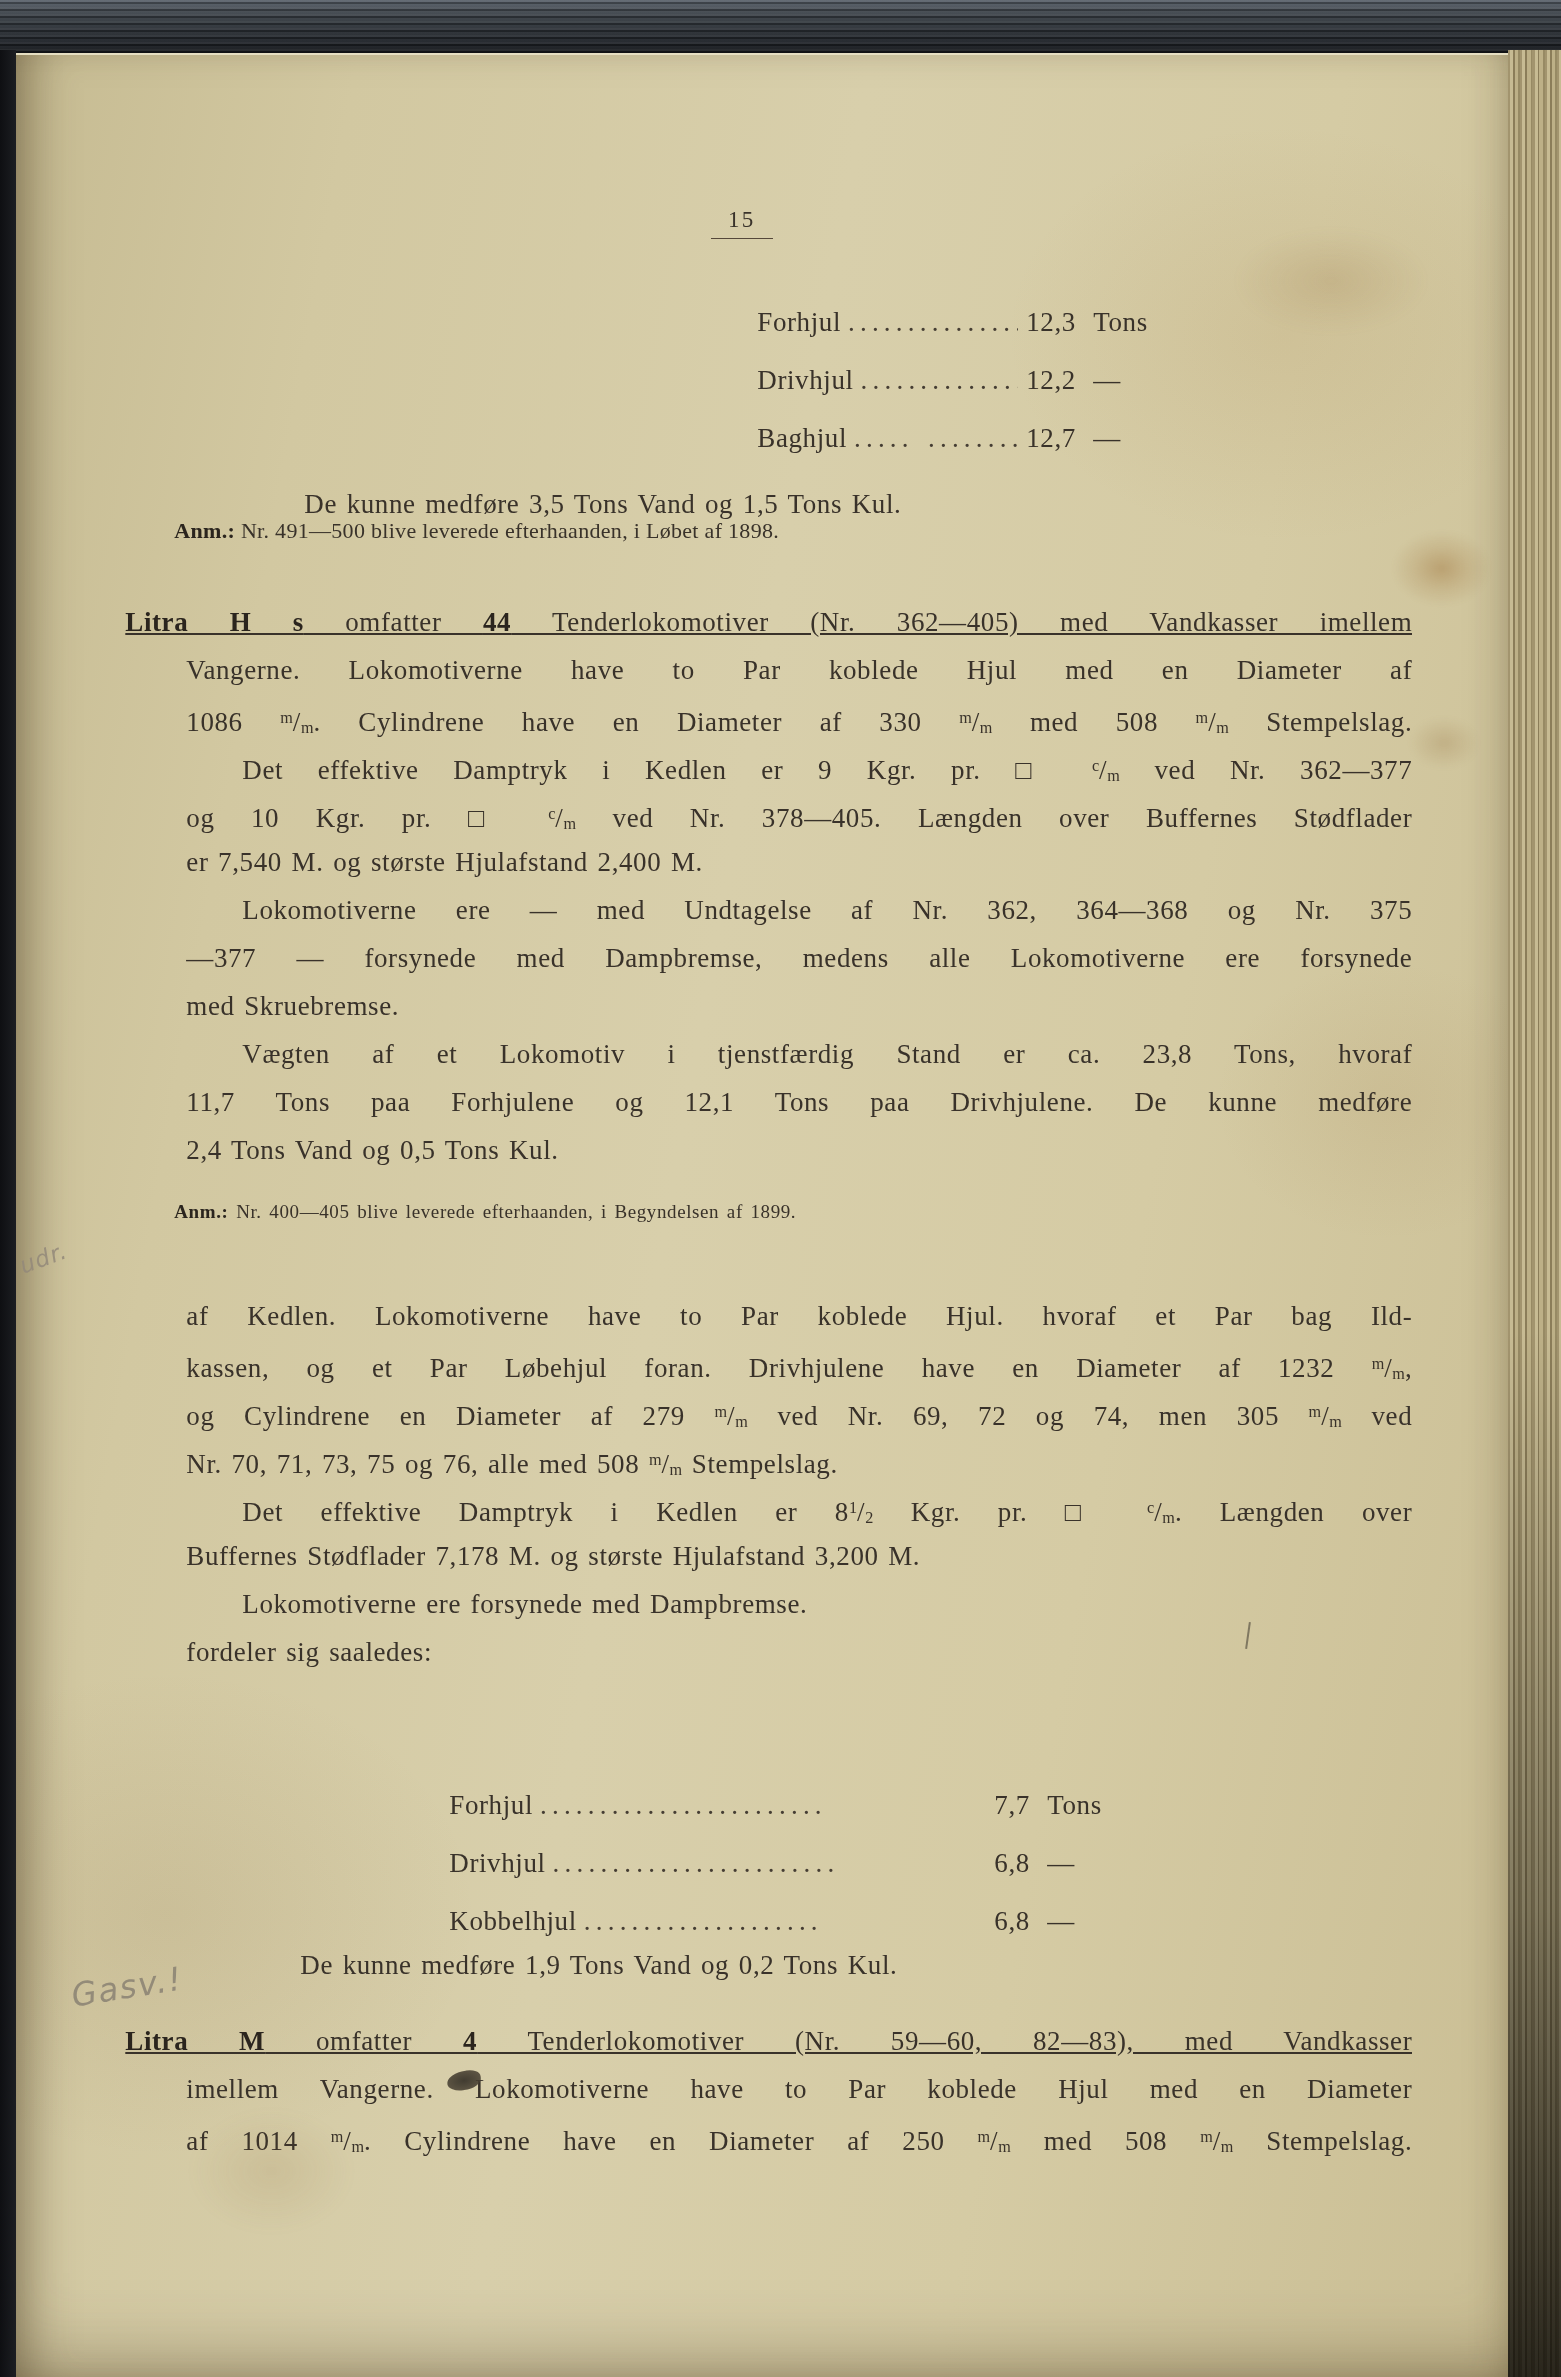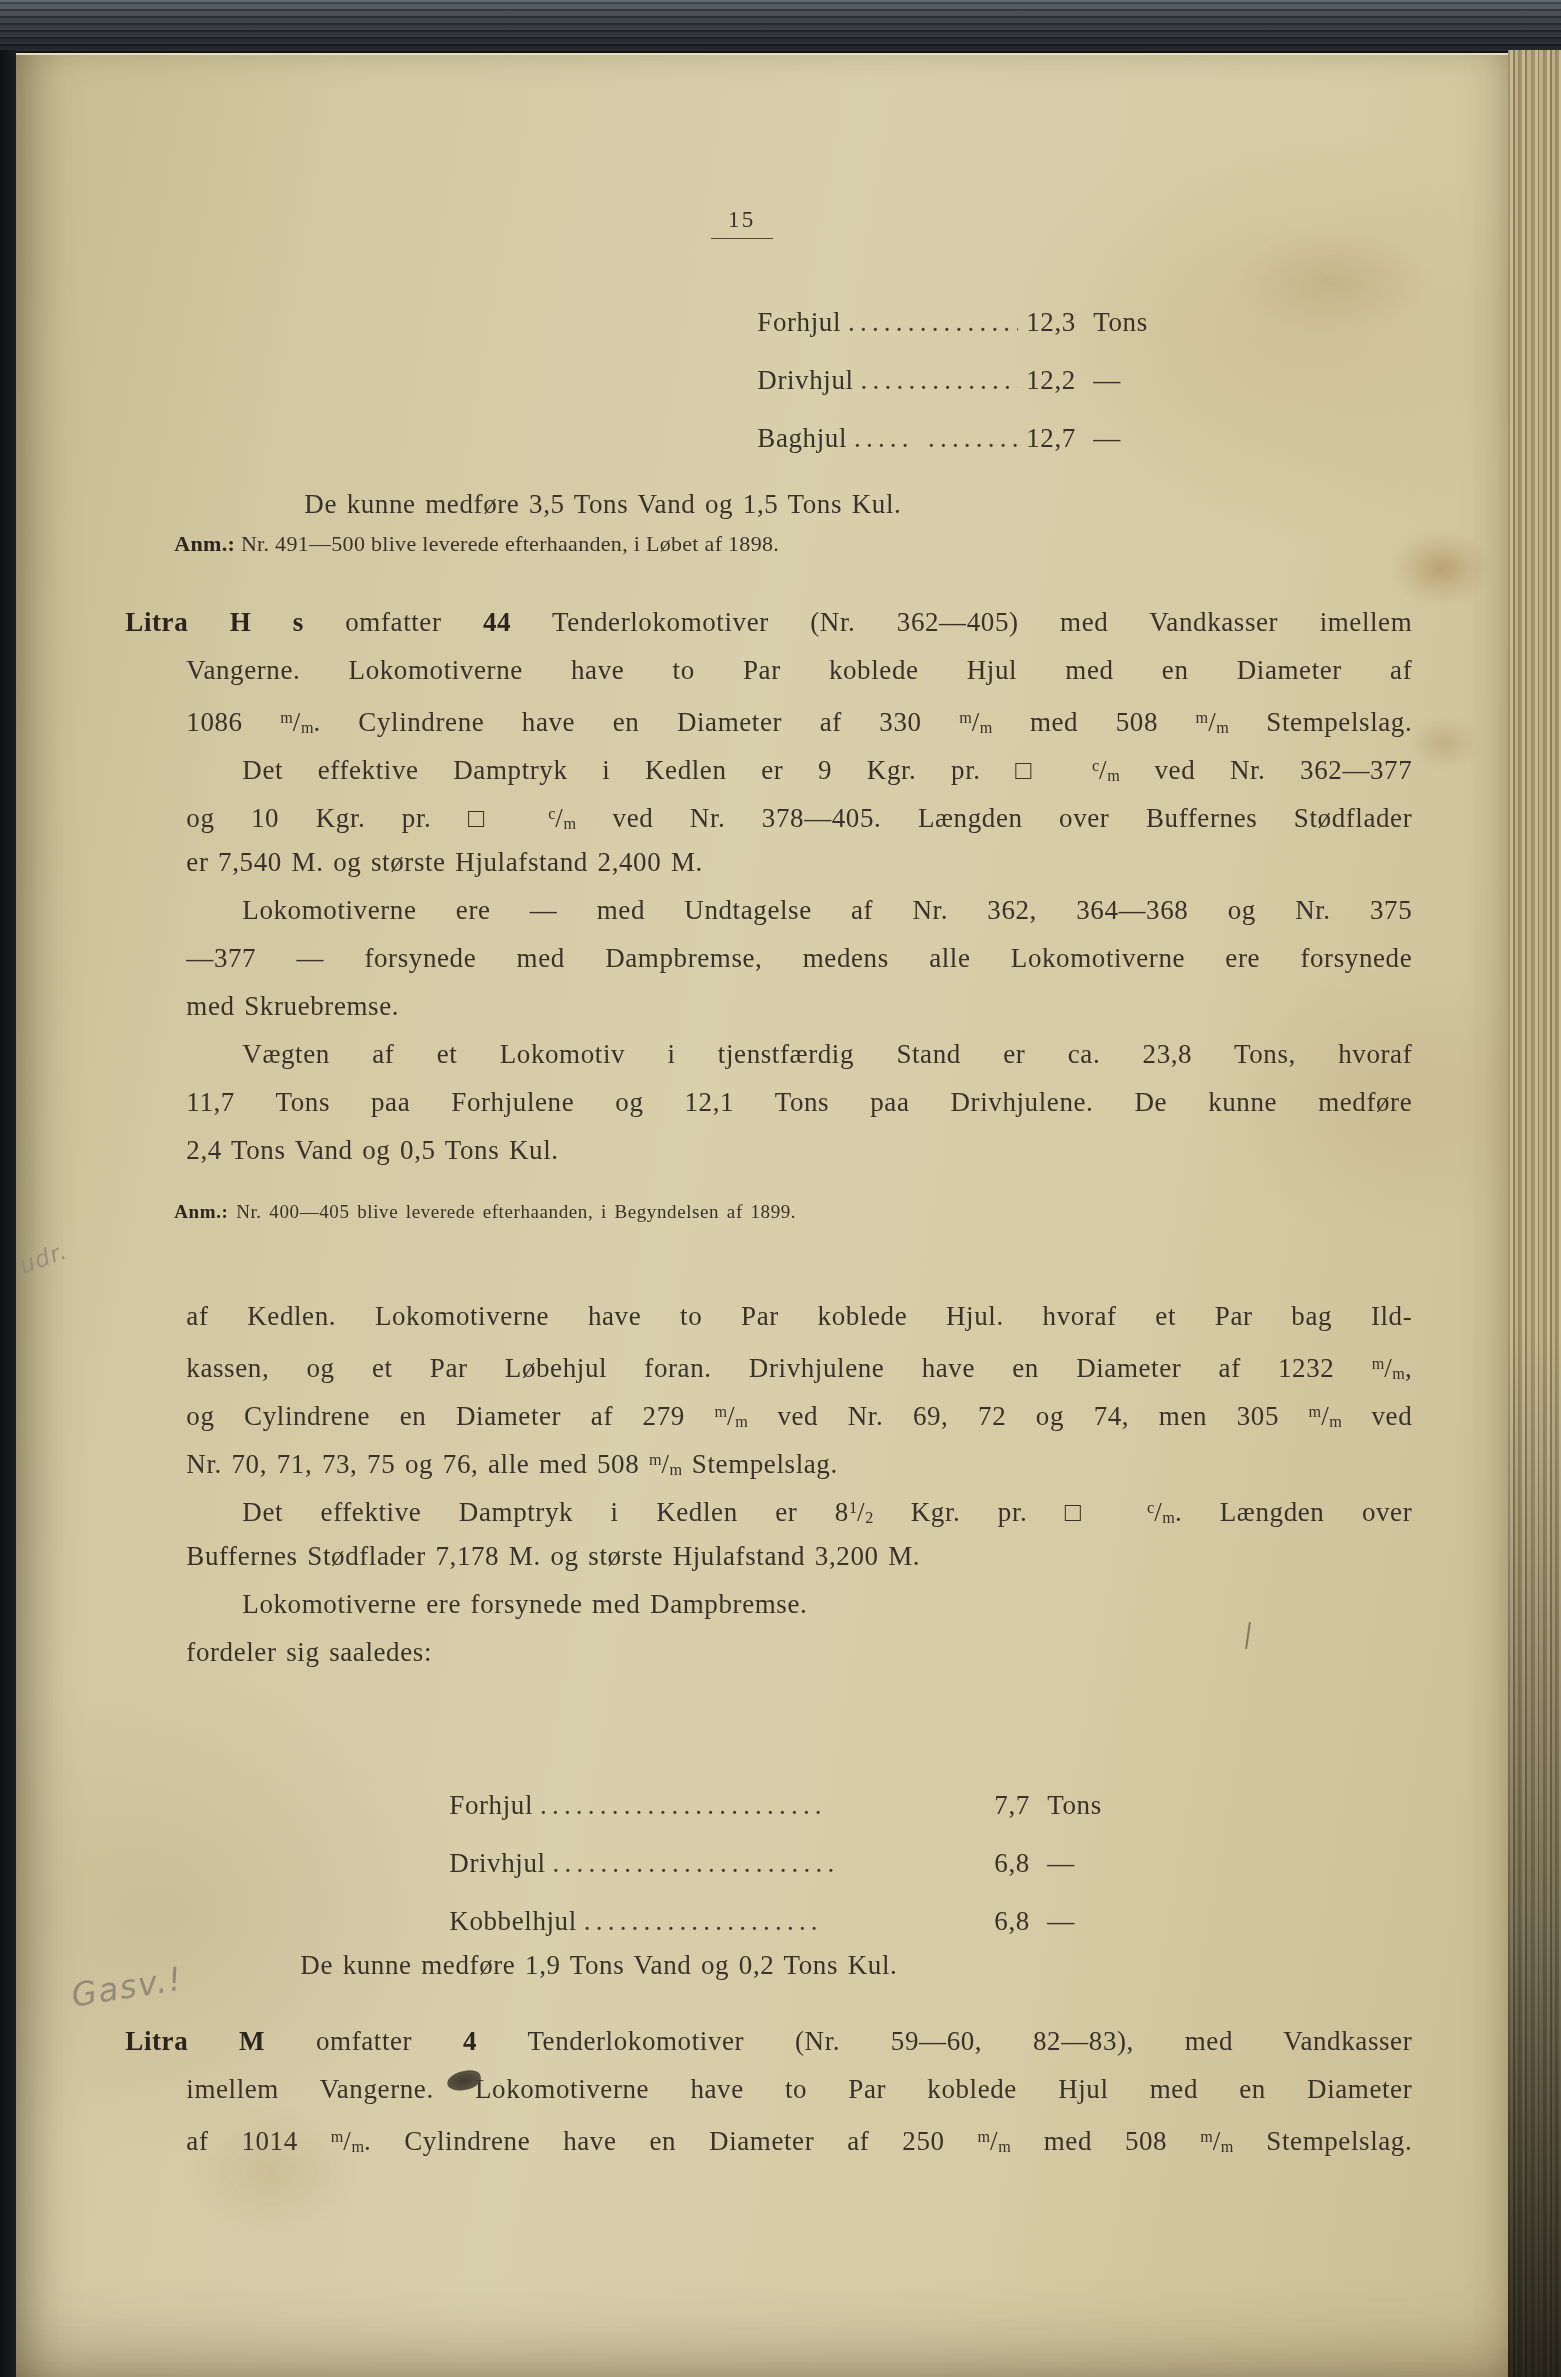--- a/index.html
+++ b/index.html
@@ -50,26 +50,26 @@
   .top-table { left:741px; top:238px; width:406px; }
   .kj-table  { left:433px;  top:1721px; width:668px; }
   .dot-table .row { display:flex; align-items:baseline; height:58px; line-height:58px; }
   .dot-table .lbl { flex:0 0 auto; }
   .dot-table .dots { flex:1 1 auto; overflow:hidden; white-space:nowrap; letter-spacing:5.2px; padding:0 7px; color:#453d33; }
   .dot-table .val { flex:0 0 58px; text-align:right; }
   .dot-table .unit { flex:0 0 auto; min-width:70px; padding-left:17.4px; }
   .summary { position:absolute; font-size:27px; letter-spacing:0.6px; word-spacing:2.3px; line-height:48px; }
   .top-summary { left:288px; top:425px; }
   .kj-summary  { left:284px; top:1886px; }
-  .anm-block { position:absolute; left:158px; top:471px; font-size:22px; line-height:35px; letter-spacing:0.3px; }
+  .anm-block { position:absolute; left:158px; top:458px; font-size:22px; line-height:35px; letter-spacing:0.3px; }
   .b { font-weight:700; color:#2b251e; }
   
   .paragraph { position:absolute; left:109px; width:1287px; font-size:27px; line-height:48px; letter-spacing:0.6px; word-spacing:2.3px; }
   .paragraph .line { padding-left:61px; height:48px; overflow:hidden; }
-  .paragraph .line.first { padding-left:0; }
+  .paragraph .line.first { padding-left:0;text-decoration:underline; }
   .paragraph .line.indent { text-indent:56px; }
   .paragraph .line.justify { text-align:justify; text-align-last:justify; }
   .paragraph .line.anm { padding-left:49px; font-size:19px; line-height:37px; height:37px; margin-top:19px; text-align:left; text-align-last:auto; }
   .sup { font-size:.6em; vertical-align:.5em; letter-spacing:0; }
   .sub { font-size:.6em; vertical-align:-.12em; letter-spacing:0; }
   
   .stain { position:absolute; border-radius:50%; }
   .stain-1 { left:1376px; top:476px;  width:99px; height:75px; background:radial-gradient(closest-side, rgba(150,100,40,.38), rgba(150,100,40,.15) 55%, rgba(150,100,40,0)); filter:blur(2.3px); }
   .stain-2 { left:1393px; top:662px; width:70px; height:52px;  background:radial-gradient(closest-side, rgba(140,100,50,.22), rgba(140,100,50,0)); filter:blur(2.9px); }
   .stain-3 { left:1219px; top:174px;  width:192px; height:104px; background:radial-gradient(closest-side, rgba(140,100,50,.16), rgba(140,100,50,0)); filter:blur(4.6px); }

